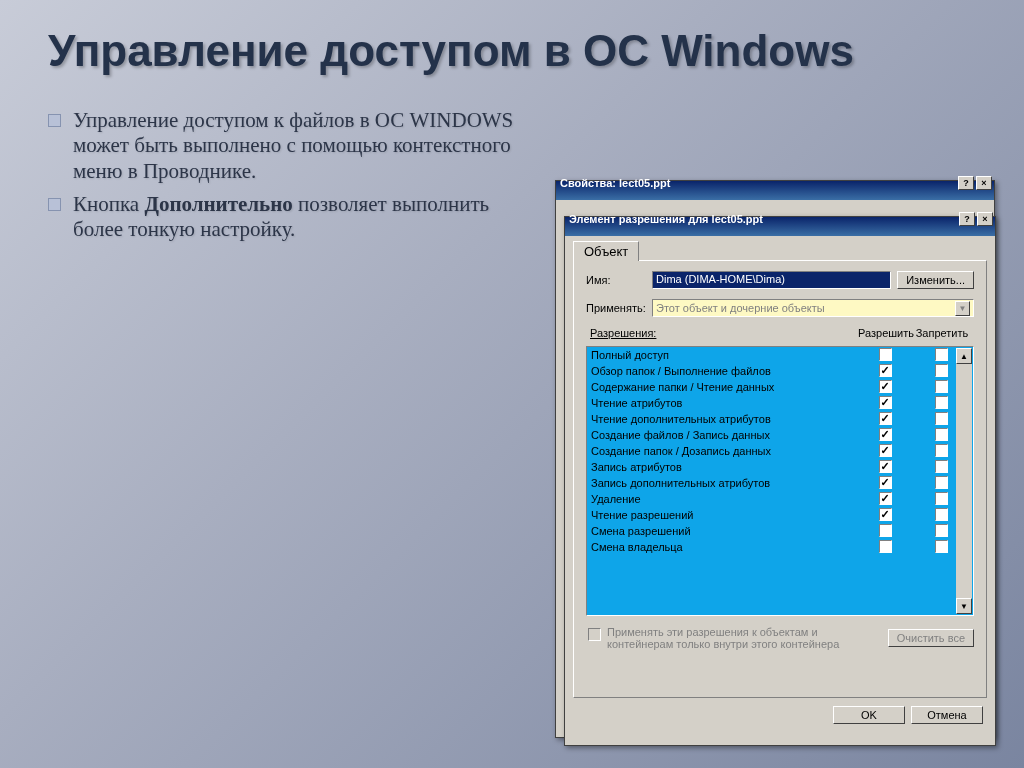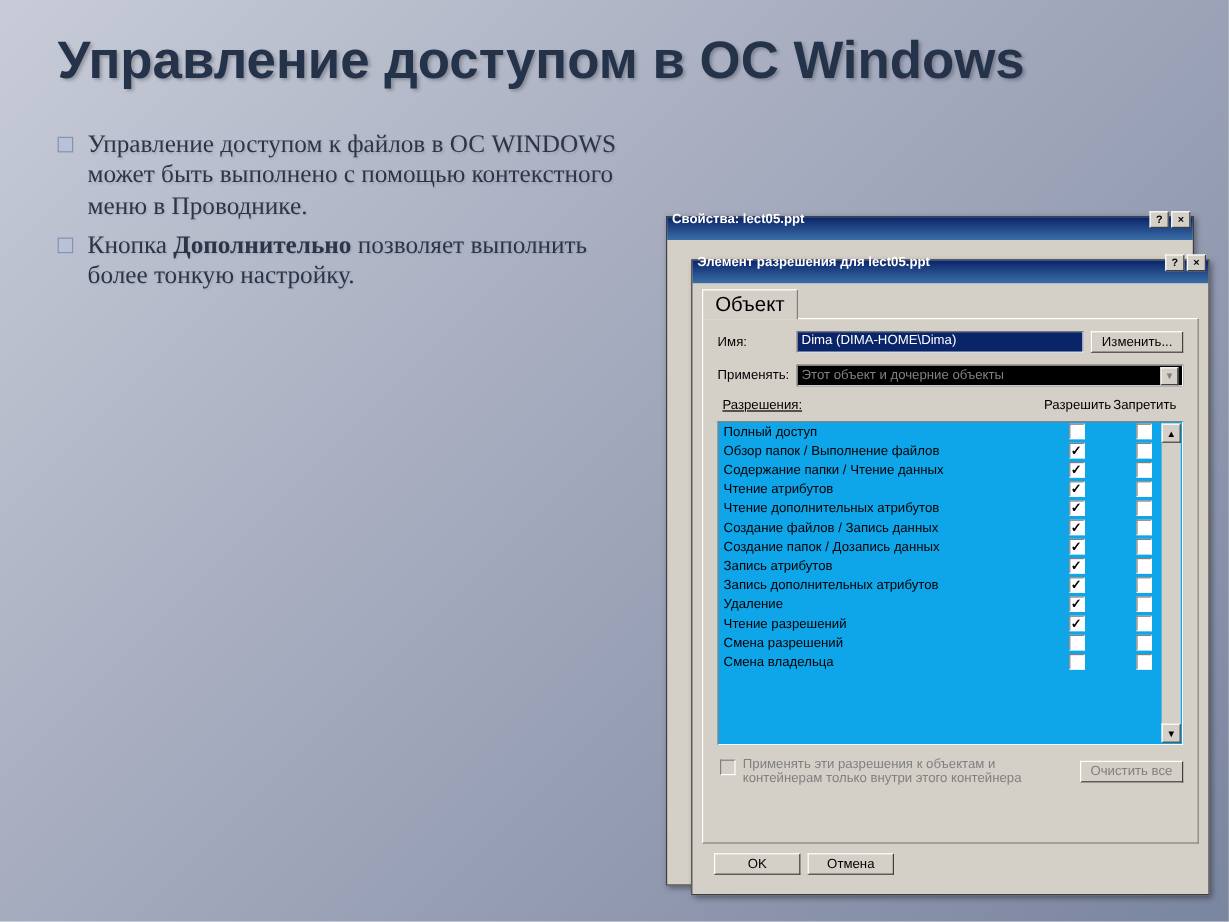--- a/index.html
+++ b/index.html
@@ -51,27 +51,27 @@
   .title-btn {
     width: 16px; height: 14px; background: #d4d0c8;
     border: 1px solid #fff; border-right-color:#404040; border-bottom-color:#404040;
     margin-left: 2px; font-size: 9px; font-weight: bold;
     display:flex; align-items:center; justify-content:center; color:#000;
     cursor: default;
   }
 
   #dlg-back { top: 180px; left: 555px; width: 440px; height: 558px; }
   #dlg-back .body { padding: 6px; }
-  #dlg-front { top: 216px; left: 576px; width: 432px; height: 530px; }
+  #dlg-front { top: 216px; left: 564px; width: 432px; height: 530px; }
   #dlg-front .body { padding: 4px 8px 8px 8px; }
 
   .tab {
     display: inline-block; background: #d4d0c8;
     border: 1px solid #fff; border-right-color:#808080; border-bottom: none;
-    padding: 2px 10px; font-size: 17px;
+    padding: 2px 10px; font-size: 13px;
     position: relative; top: 1px; z-index: 2;
   }
   .tab-panel {
     border: 1px solid #fff; border-right-color:#808080; border-bottom-color:#808080;
     background: #d4d0c8; padding: 10px 12px; height: 438px;
   }
   .row { display: flex; align-items: center; margin-bottom: 10px; }
   .lbl { width: 66px; font-size: 11px; color: #000; }
   .txtfield {
     flex: 1; background: #fff; border: 1px solid #808080;
@@ -80,21 +80,21 @@
   }
   .txtfield.sel { background: #0a246a; color: #fff; }
   .btn {
     background: #d4d0c8;
     border: 1px solid #fff; border-right-color:#404040; border-bottom-color:#404040;
     padding: 2px 8px; font-size: 11px; margin-left: 6px; min-width: 70px;
     text-align: center; cursor: default;
   }
   .btn.sm { min-width: auto; }
   .dropdown {
-    flex: 1; background: #000000; border: 1px solid #808080;
+    flex: 1; background: #fef9c3; border: 1px solid #808080;
     border-right-color:#fff; border-bottom-color:#fff;
     height: 18px; font-size: 11px; padding: 1px 3px; color: #808080;
     display:flex; align-items:center;
   }
   .dropdown .arrow {
     width: 15px; height: 15px; margin-left:auto; background:#d4d0c8;
     border:1px solid #fff; border-right-color:#404040; border-bottom-color:#404040;
     font-size:8px; display:flex; align-items:center; justify-content:center;
   }
 
@@ -114,21 +114,21 @@
     border-right-color:#fff; border-bottom-color:#fff; background:#fff;
     margin: 0 auto; display:flex; align-items:center; justify-content:center;
     font-size:11px; color:#000; font-weight:bold;
   }
   .perm-row .col { width: 56px; text-align: center; }
 
   .footer-note {
     display:flex; align-items:flex-start; margin-top:10px; font-size:11px; color:#808080;
   }
   .footer-note .cbox { margin: 2px 6px 0 2px; background:#d4d0c8; }
-  .dlg-btns { display:flex; padding: 8px 4px 4px 4px; }
+  .dlg-btns { display:flex; justify-content:flex-end; padding: 8px 4px 4px 4px; }
   .dlg-btns .btn { min-width: 72px; }
 
   .scrollbar {
     position:absolute; right:1px; top:1px; bottom:1px; width:16px; background:#d4d0c8;
   }
   .scrollbtn {
     height:16px; background:#d4d0c8;
     border:1px solid #fff; border-right-color:#404040; border-bottom-color:#404040;
     font-size:8px; display:flex; align-items:center; justify-content:center;
   }

